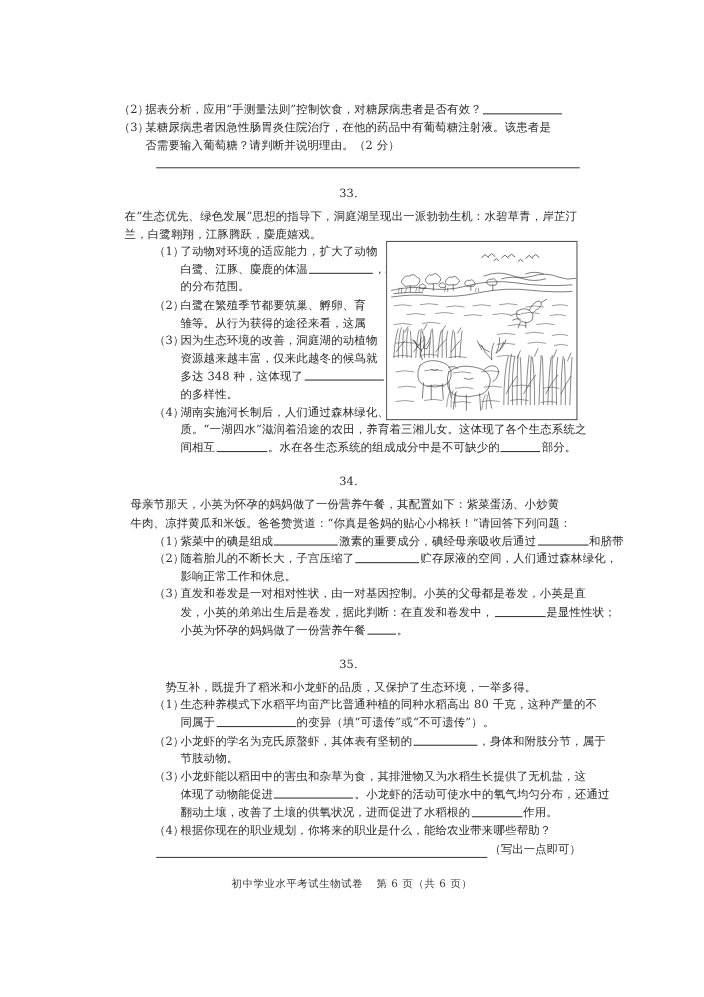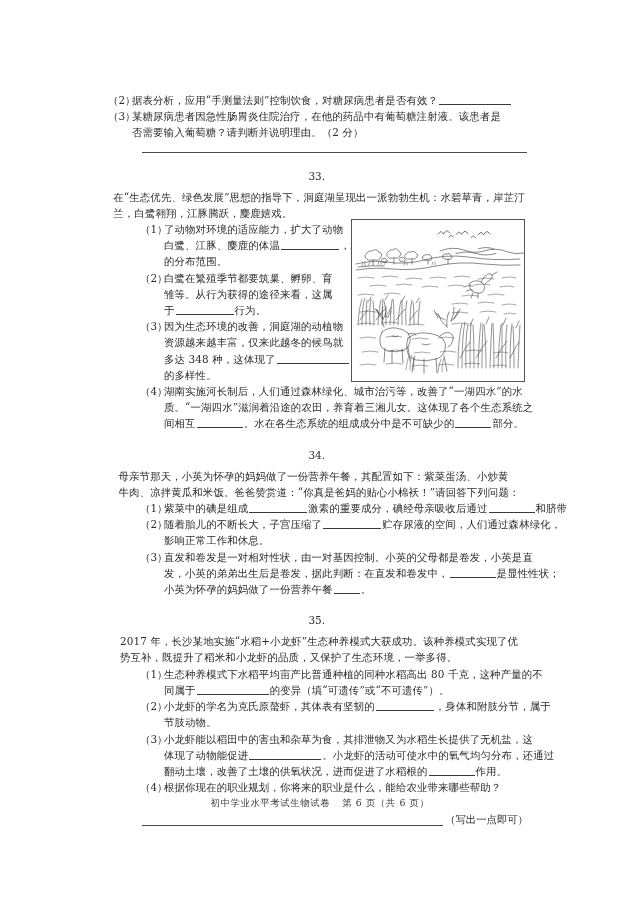--- a/index.html
+++ b/index.html
@@ -97,21 +97,22 @@
     height: 0;
   }
   .rule-full {
     margin: 10px 0 0 34px;
     width: 385px;
   }
   .rule-tail-row {
     display: flex;
     align-items: flex-start;
     padding-left: 34px;
-    margin-top: 18px;
+    margin-top: 4px;
+    font-family: Liberation Mono, monospace;
   }
   .rule-tail {
     border-bottom: 1px solid #4a4a4a;
     height: 12px;
     width: 301px;
   }
   .rule-tail-label {
     font-size: 10.4px;
     line-height: 13px;
     white-space: nowrap;
@@ -196,21 +197,20 @@
           <div class="line"><span>白鹭、江豚、麋鹿的体温</span><span class="blank b-lg"></span><span>，增强</span></div>
           <div class="line">的分布范围。</div>
         </div>
       </div>
 
       <div class="sub-row">
         <div class="sub-mark">（2）</div>
         <div class="sub-body narrow">
           <div class="line">白鹭在繁殖季节都要筑巢、孵卵、育</div>
           <div class="line">雏等。从行为获得的途径来看，这属</div>
-          <div class="line"><span>于</span><span class="blank b-lg"></span><span>行为。</span></div>
         </div>
       </div>
 
       <div class="sub-row">
         <div class="sub-mark">（3）</div>
         <div class="sub-body narrow">
           <div class="line">因为生态环境的改善，洞庭湖的动植物</div>
           <div class="line">资源越来越丰富，仅来此越冬的候鸟就</div>
           <div class="line"><span>多达 348 种，这体现了</span><span class="blank b-xl"></span></div>
           <div class="line">的多样性。</div>
@@ -262,21 +262,20 @@
         </div>
       </div>
     </div>
 
     <div class="gap-q"></div>
 
     <div class="qblock">
       <div class="qnum-row">
         <div class="qnum">35.</div>
         <div class="qbody">
-          <div class="line">2017 年，长沙某地实施“水稻+小龙虾”生态种养模式大获成功。该种养模式实现了优</div>
           <div class="line">势互补，既提升了稻米和小龙虾的品质，又保护了生态环境，一举多得。</div>
         </div>
       </div>
 
       <div class="sub-row">
         <div class="sub-mark">（1）</div>
         <div class="sub-body">
           <div class="line">生态种养模式下水稻平均亩产比普通种植的同种水稻高出 80 千克，这种产量的不</div>
           <div class="line"><span>同属于</span><span class="blank b-xl"></span><span>的变异（填“可遗传”或“不可遗传”）。</span></div>
         </div>

